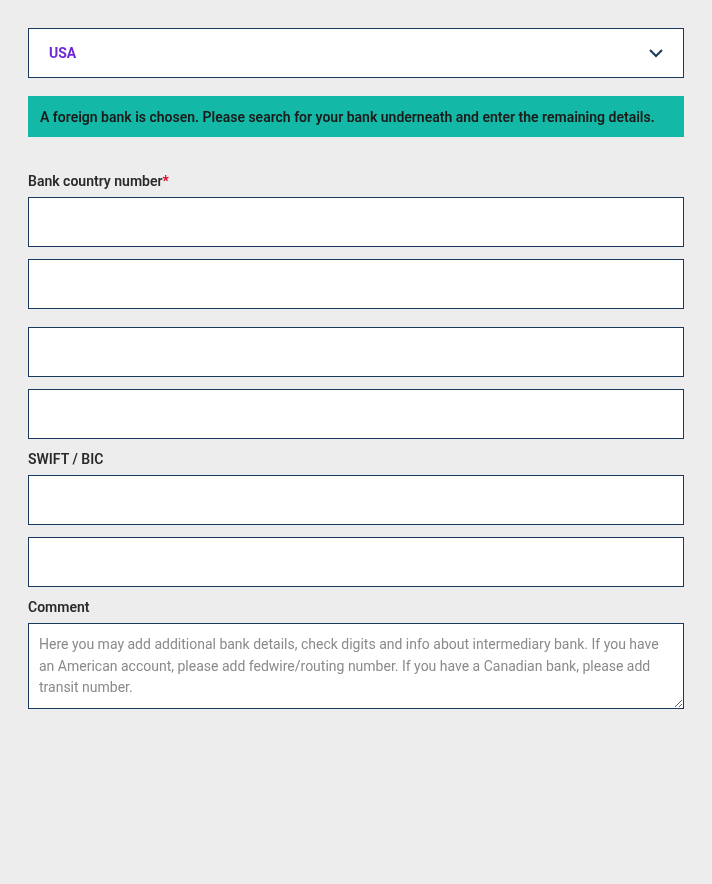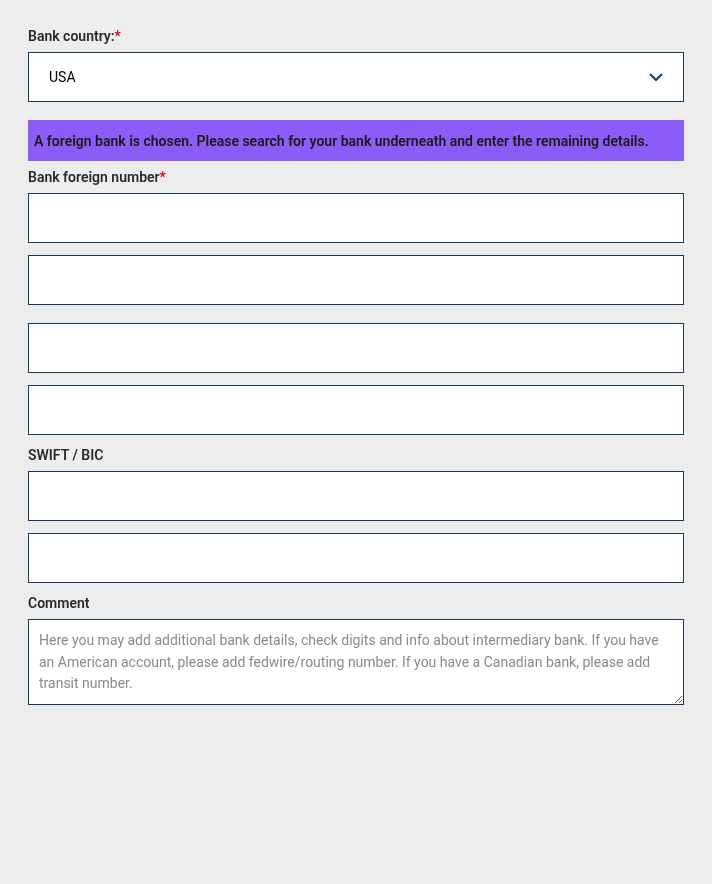--- a/index.html
+++ b/index.html
@@ -36,44 +36,45 @@
       background: #ffffff;
       border: 1px solid #1a3a5c;
       height: 50px;
       display: flex;
       align-items: center;
       padding: 0 20px;
       cursor: pointer;
     }
     .select-value {
       font-size: 14px;
-      color: #000000;
+      color: #6d28d9;
+      font-weight: bold;
     }
     .chevron {
       position: absolute;
       right: 20px;
       top: 50%;
       transform: translateY(-50%);
       width: 14px;
       height: 14px;
       display: flex;
       align-items: center;
       justify-content: center;
     }
     .chevron svg {
       width: 14px;
       height: 10px;
       stroke: #1a3a5c;
       stroke-width: 2;
       fill: none;
     }
     .alert-banner {
-      background: #8b5cf6;
-      padding: 11px 6px;
-      margin-bottom: 8px;
+      background: #14b8a6;
+      padding: 11px 12px;
+      margin-bottom: 36px;
     }
     .alert-banner span {
       font-size: 14px;
       font-weight: 600;
       color: #1a1a1a;
     }
     input[type="text"] {
       width: 100%;
       height: 50px;
       border: 1px solid #1a3a5c;
@@ -96,40 +97,37 @@
       line-height: 1.55;
     }
     textarea::placeholder {
       color: #8a8a8a;
     }
   </style>
 </head>
 <body>
 
 <div class="form-group">
-  <label>
-    <span>Bank country:</span><span class="required-asterisk">*</span>
-  </label>
   <div class="select-wrapper">
     <span class="select-value">USA</span>
     <span class="chevron">
       <svg viewBox="0 0 14 10">
           <polyline points="1,2 7,8 13,2"></polyline>
         </svg>
     </span>
   </div>
 </div>
 
 <div class="alert-banner">
   <span>A foreign bank is chosen. Please search for your bank underneath and enter the remaining details.</span>
 </div>
 
 <div class="form-group tight">
   <label>
-    <span>Bank foreign number</span><span class="required-asterisk">*</span>
+    <span>Bank country number</span><span class="required-asterisk">*</span>
   </label>
   <input type="text" value="" style="">
 </div>
 
 <div class="form-group">
   <input type="text" value="" style="">
 </div>
 
 <div class="form-group tight">
   <input type="text" value="" style="">

